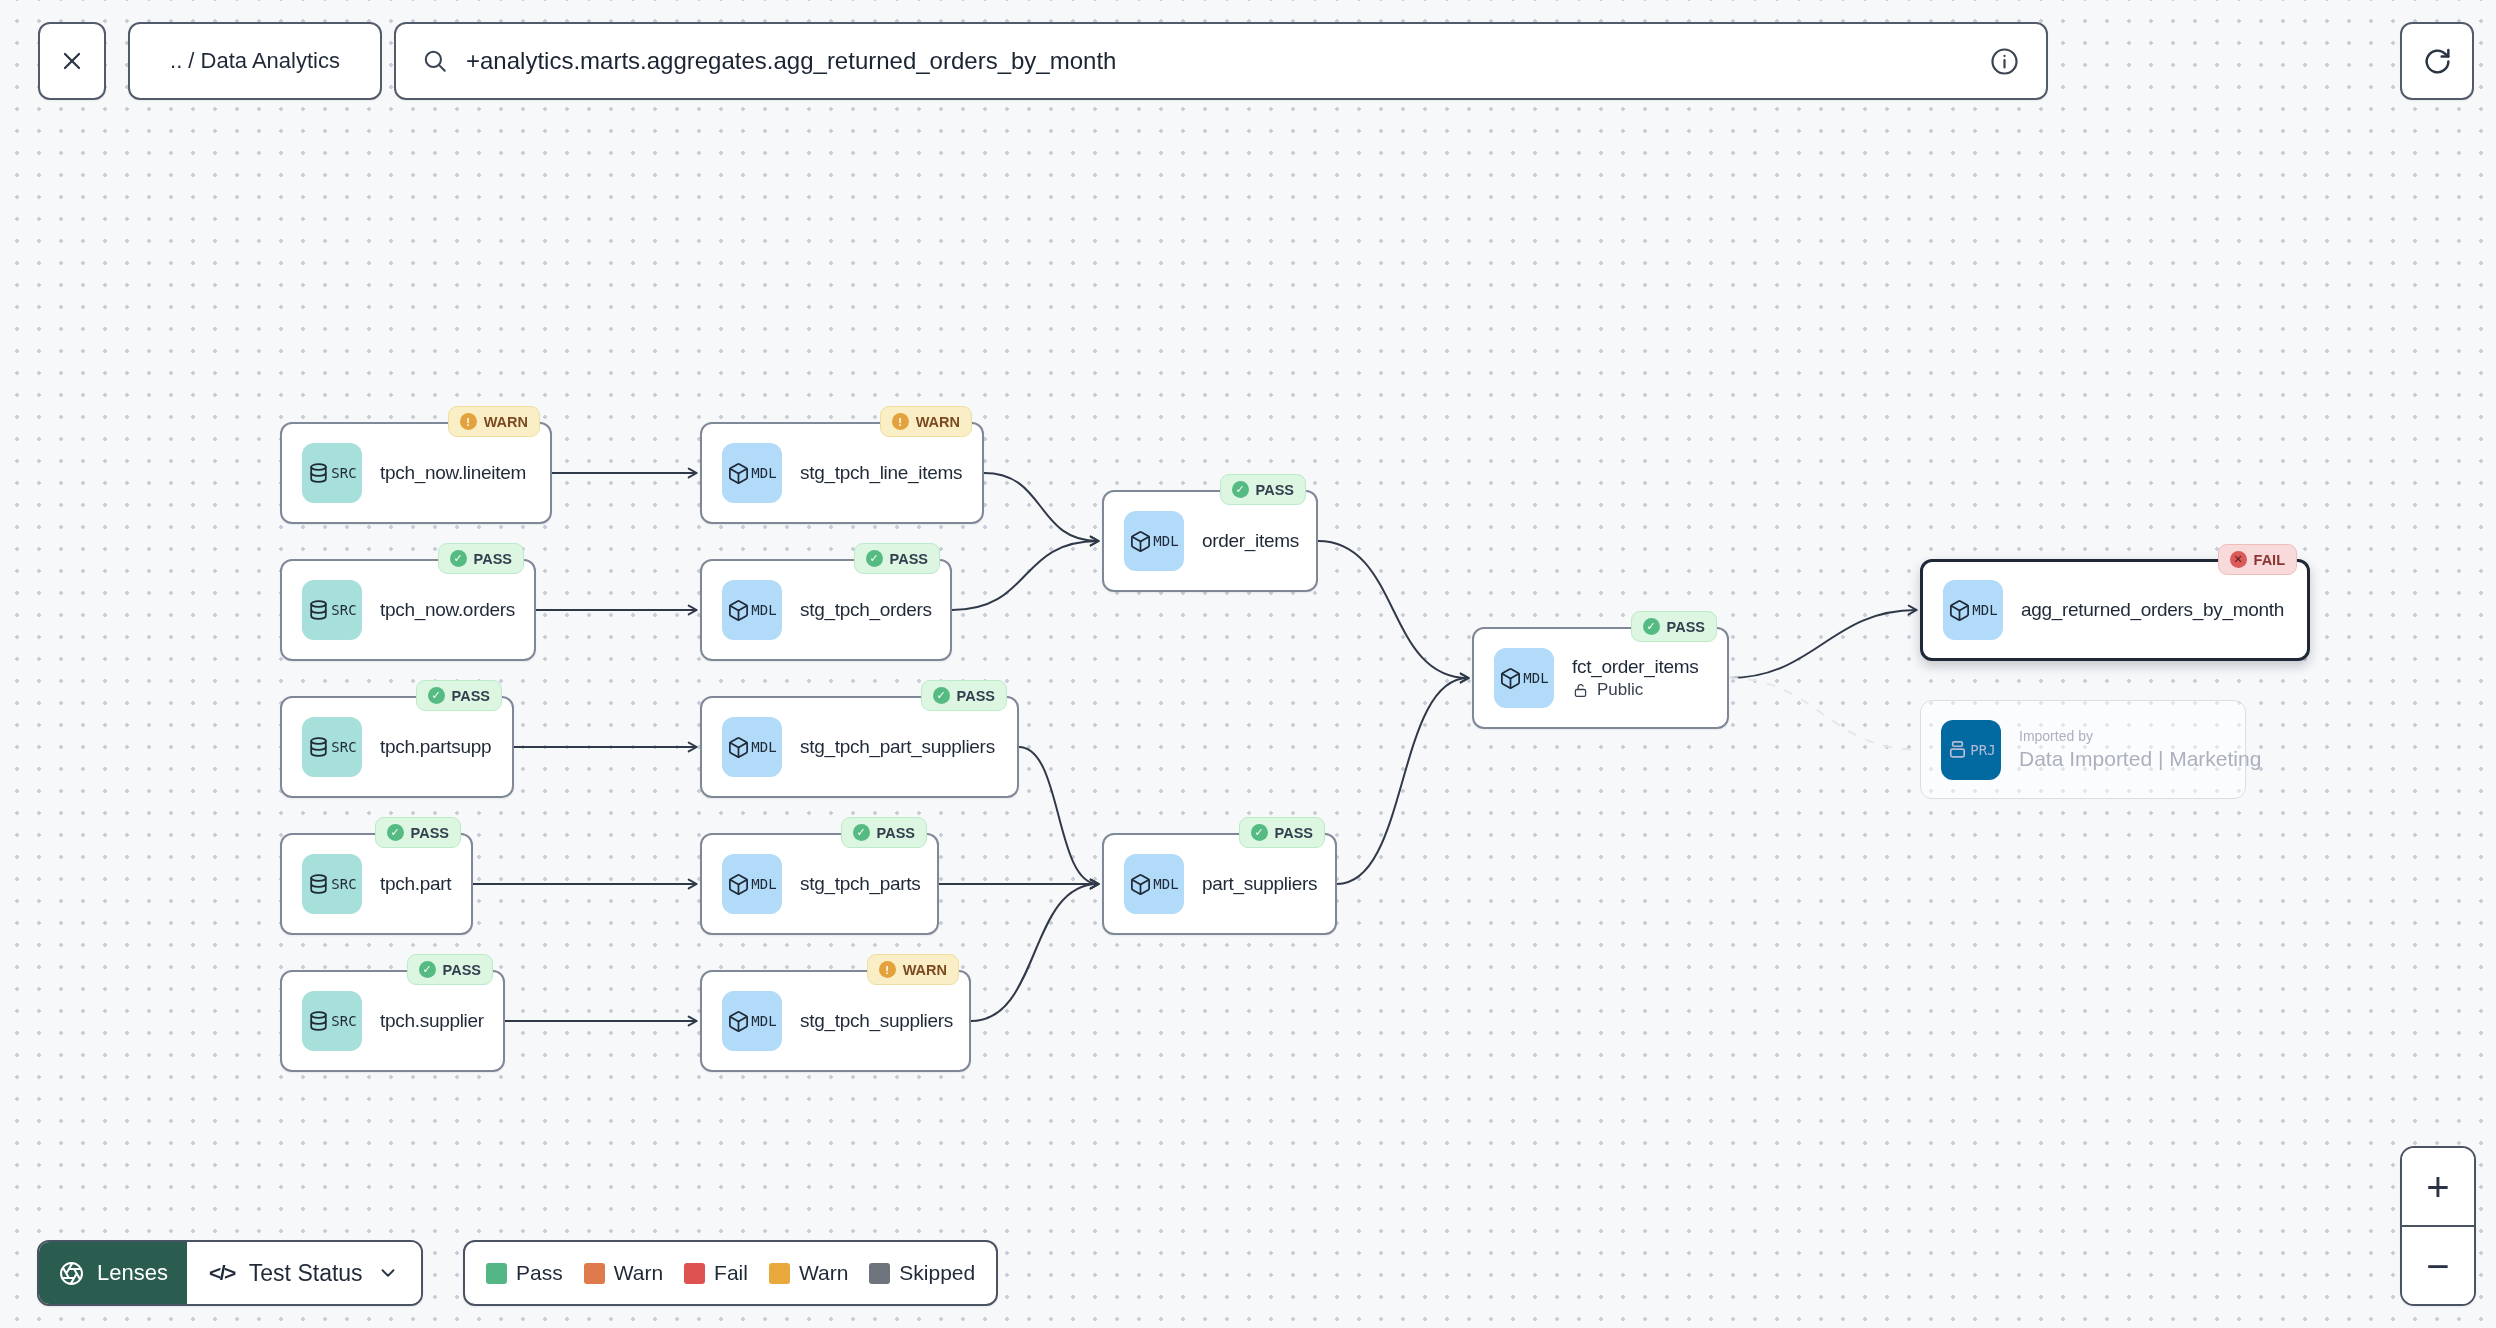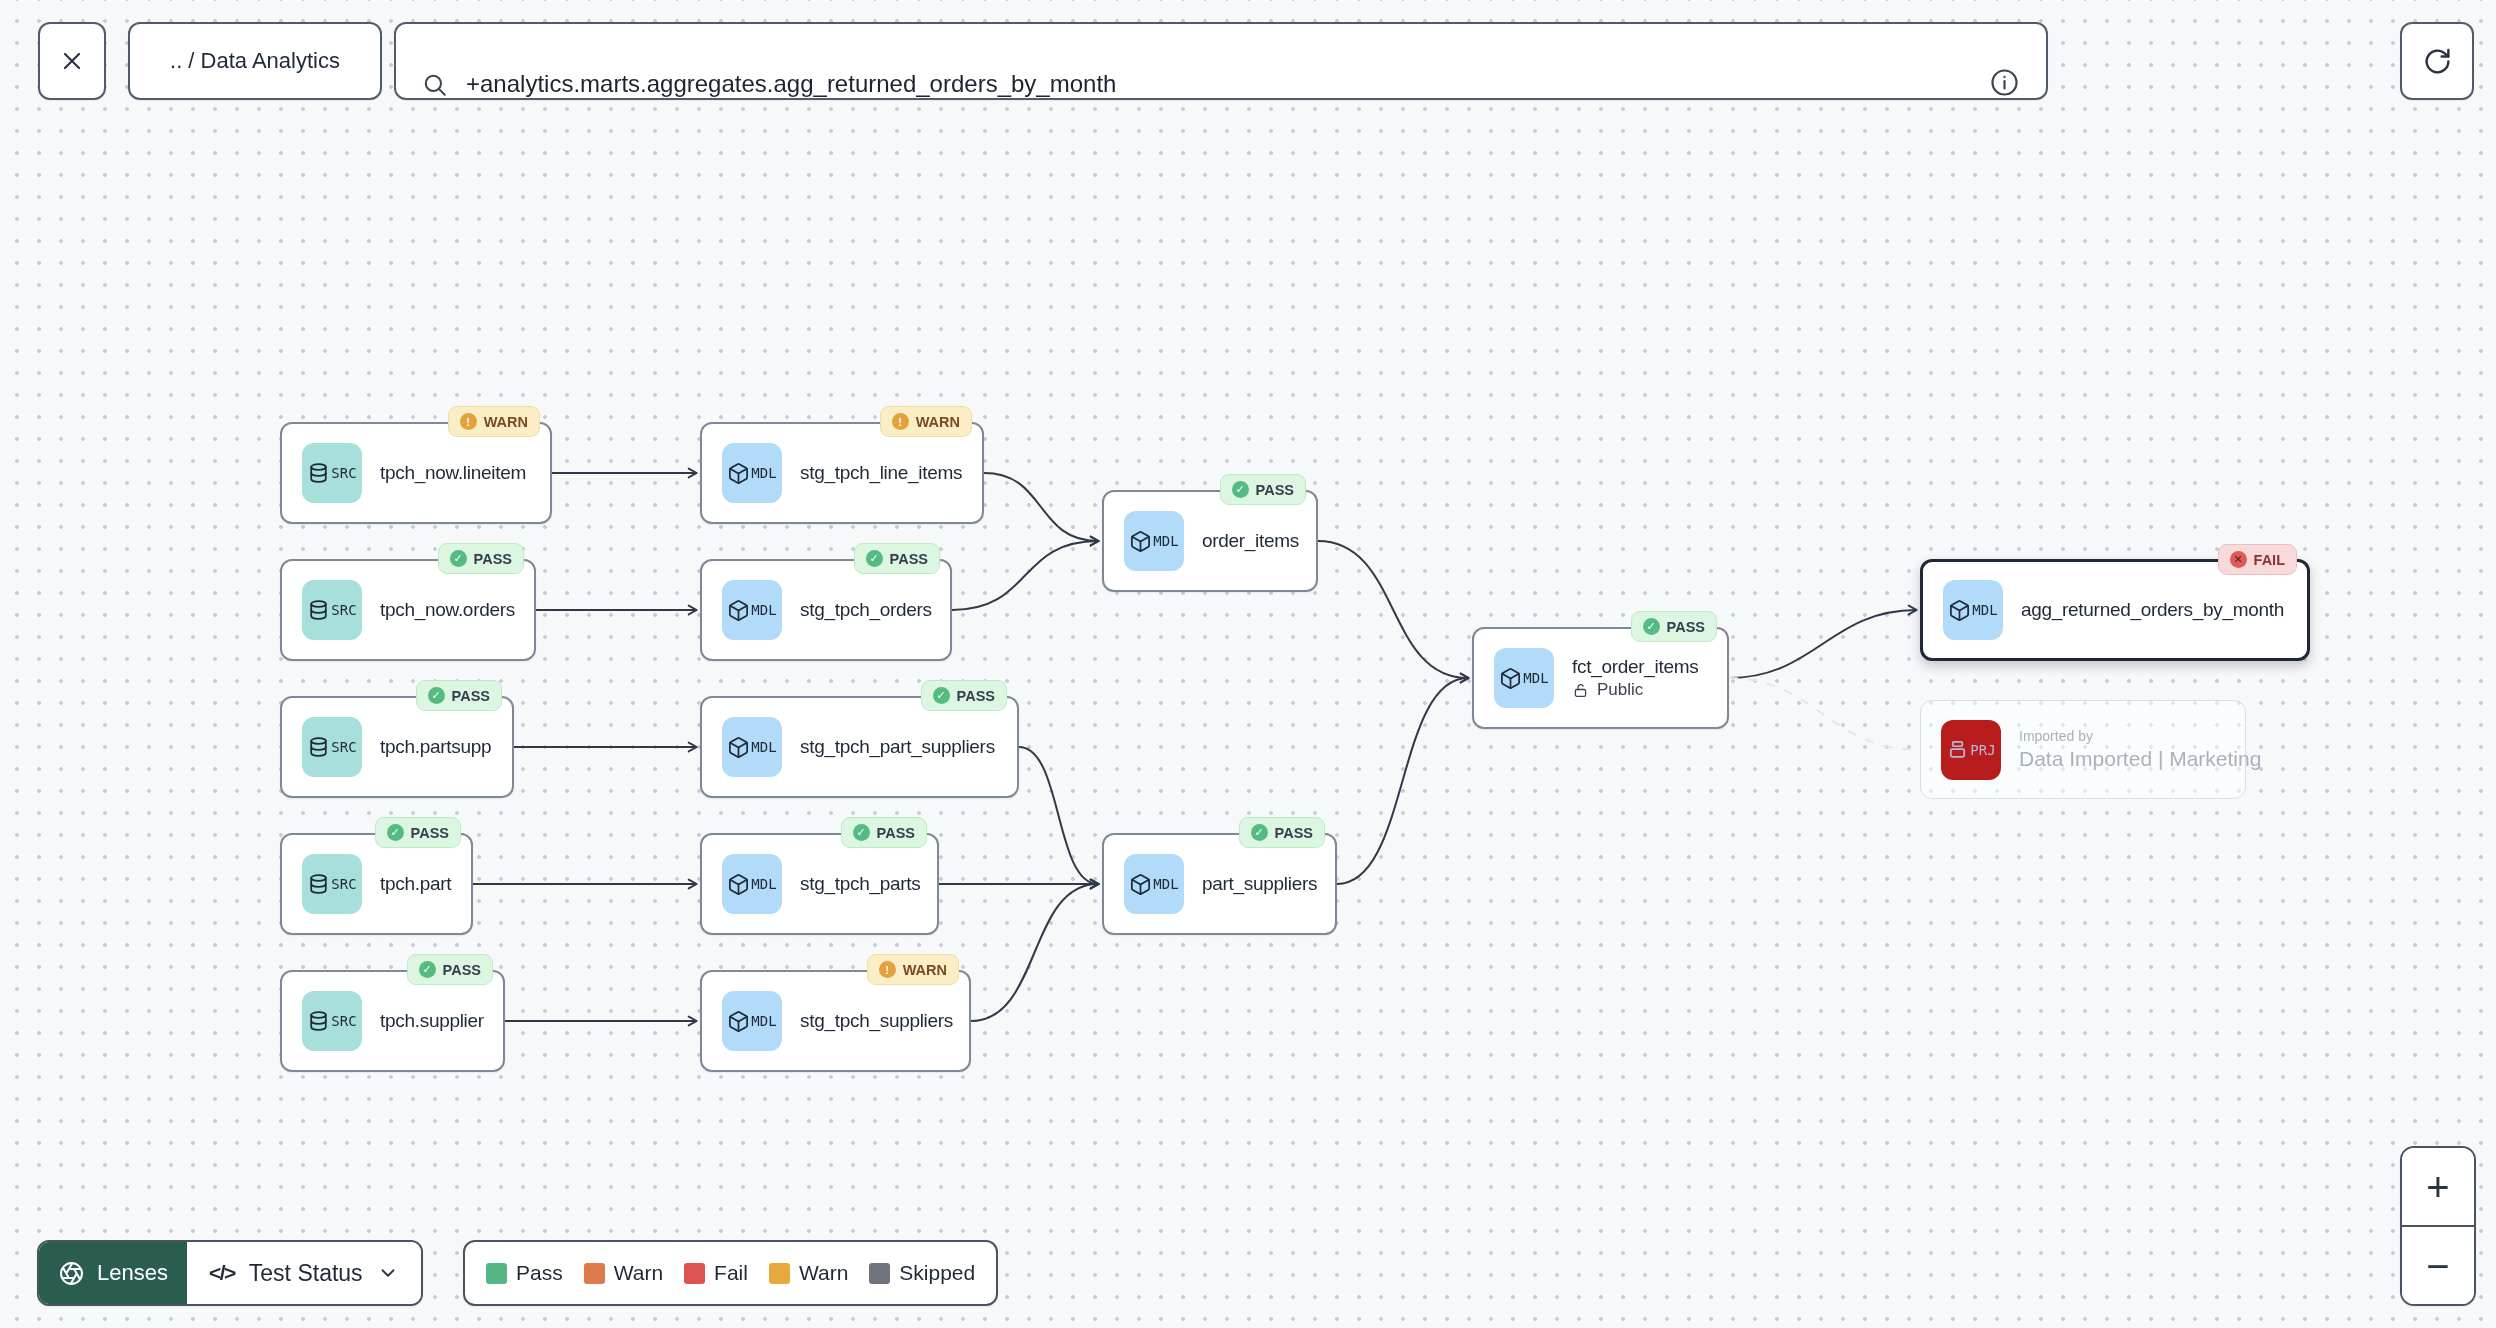--- a/index.html
+++ b/index.html
@@ -17,21 +17,21 @@
     border:2px solid #525B69;border-radius:12px;box-sizing:border-box;
     display:flex;align-items:center;justify-content:center;
     box-shadow:0 1px 2px rgba(16,24,40,.06);cursor:pointer;color:#2A3342;
     font-family:inherit;
   }
   .tb-close{left:38px;width:68px;}
   .tb-crumb{left:128px;width:254px;font-size:22px;color:#1F2937;}
   .searchbox{
     position:absolute;left:394px;top:22px;width:1654px;height:78px;
     background:#FFFFFF;border:2px solid #525B69;border-radius:12px;box-sizing:border-box;
-    display:flex;align-items:flex-end;gap:18px;padding:0 26px;
+    display:flex;align-items:center;gap:18px;padding:0 26px;
     box-shadow:0 1px 2px rgba(16,24,40,.06);
   }
   .search-text{font-size:24px;color:#1B2432;white-space:nowrap;}
   .sb-info{margin-left:auto;}
   .tb-refresh{left:2400px;width:74px;}
   .icon24{width:26px;height:26px;}
   .icon30{width:31px;height:31px;}
   
   #edge-layer{position:absolute;left:0;top:0;}
   .node{
@@ -42,21 +42,21 @@
   .node.selected{border:3.5px solid #1F2837;box-shadow:0 5px 12px rgba(15,23,42,.22);}
   .node.faded{background:rgba(255,255,255,.5);border:1.5px solid #DBDEE7;box-shadow:none;}
   .chip{
     width:60px;height:60px;border-radius:12px;flex:none;color:#1F2937;
     display:flex;flex-direction:row;align-items:center;justify-content:center;gap:1px;
   }
   .chip svg{width:23px;height:23px;}
   .chip .t{font-family:"DejaVu Sans Mono","Liberation Mono",monospace;font-size:14px;}
   .chip-SRC{background:#A7E0DA;}
   .chip-MDL{background:#B1DBF9;}
-  .chip-PRJ{background:#b91c1c;color:#B7BAD6;}
+  .chip-PRJ{background:#0369a1;color:#B7BAD6;}
   .labels{display:flex;flex-direction:column;justify-content:flex-start;}
   .label{font-size:19px;letter-spacing:-0.3px;white-space:nowrap;color:#1F2937;}
   .sub{display:flex;align-items:center;gap:8px;font-size:17px;color:#39424F;margin-top:2px;}
   .sub svg{width:17px;height:17px;}
   .toplab{font-size:14px;color:#ABB0BE;white-space:nowrap;}
   .botlab{font-size:21px;color:#ABB0BE;white-space:nowrap;margin-top:3px;}
   .badge{
     position:absolute;top:-18px;right:10px;height:31px;border-radius:9px;
     display:flex;align-items:center;gap:7px;padding:0 11px;
     font-size:14.5px;font-weight:bold;box-sizing:border-box;

